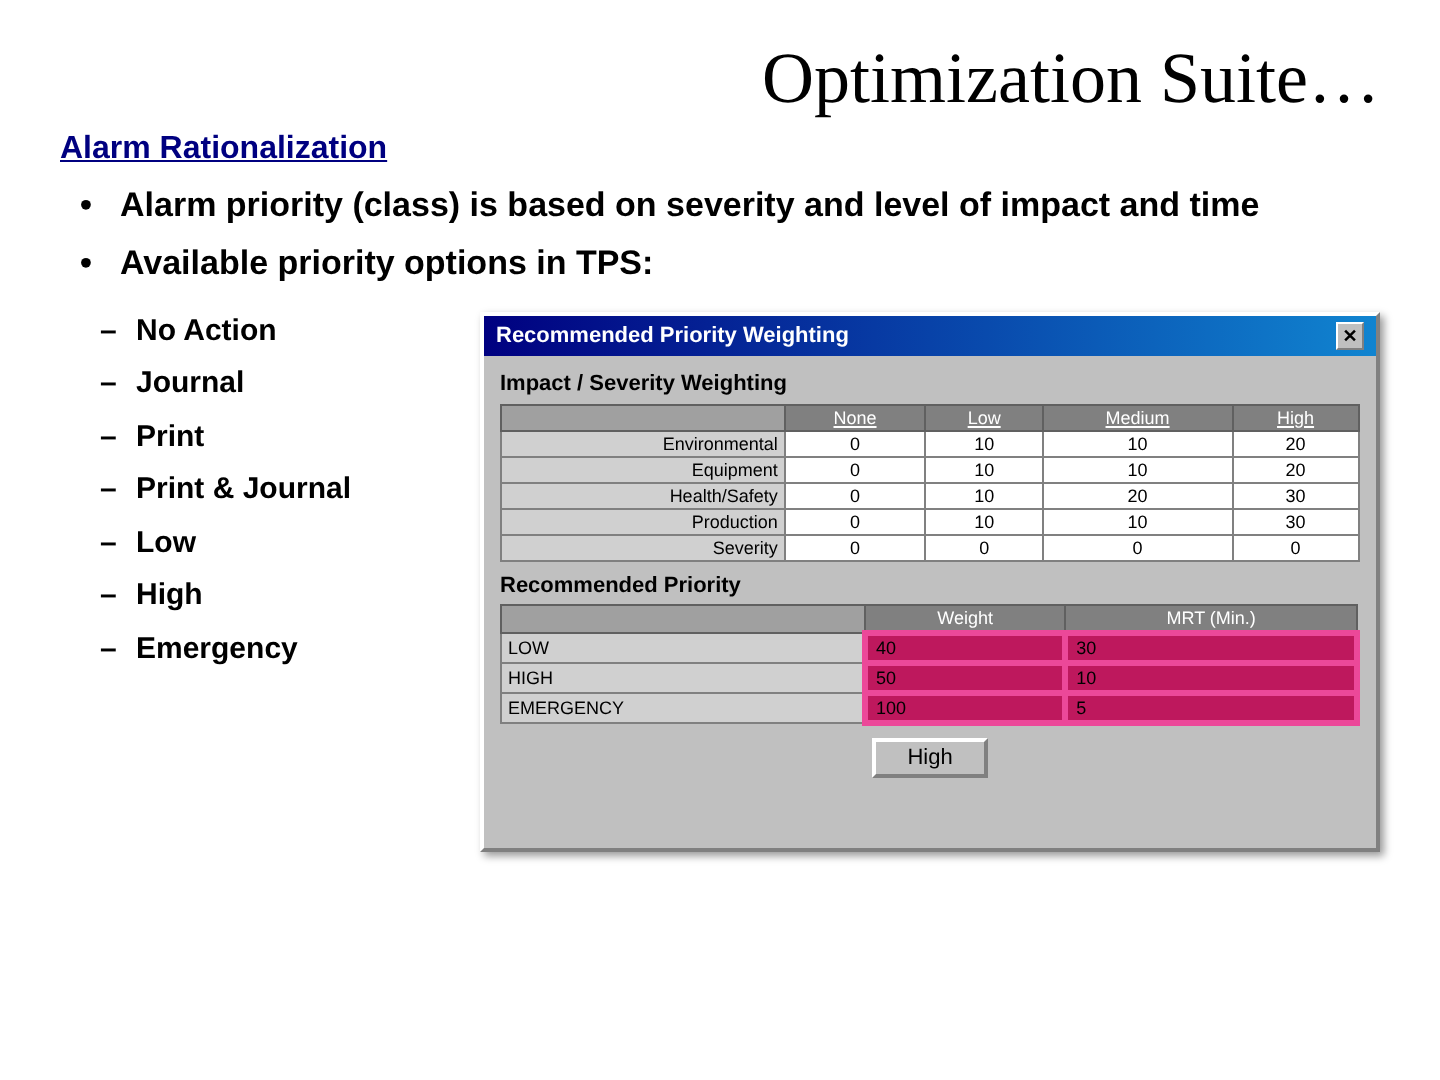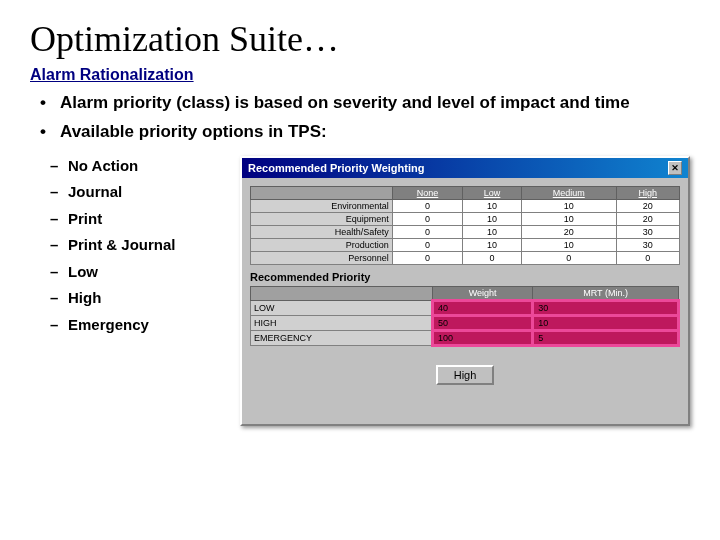--- a/index.html
+++ b/index.html
@@ -14,21 +14,21 @@
     }
 
     .page {
       width: 720px;
       height: 540px;
       padding: 18px 30px 18px 30px;
       position: relative;
     }
 
     .title {
-      text-align: left;
+      text-align: right;
       font-size: 36px;
       font-weight: normal;
       font-family: 'Times New Roman', Times, serif;
       color: #000000;
       margin-bottom: 6px;
     }
 
     .section-heading {
       font-size: 16px;
       font-weight: bold;
@@ -186,21 +186,21 @@
       font-size: 11px;
       font-weight: bold;
       color: #000000;
       margin-bottom: 3px;
     }
 
     .rec-table {
       width: 100%;
       border-collapse: collapse;
       font-size: 9px;
-      margin-bottom: 18px;
+      margin-bottom: 6px;
     }
 
     .rec-table th {
       background: #808080;
       color: #ffffff;
       border: 1px solid #606060;
       padding: 1px 4px;
       text-align: center;
       font-weight: normal;
     }
@@ -266,20 +266,21 @@
       <li>Emergency</li>
     </ul>
 
     <div class="dialog">
       <div class="dialog-titlebar">
         <span>Recommended Priority Weighting</span>
         <div class="dialog-close-btn">✕</div>
       </div>
       <div class="dialog-body">
 
+        <div class="dialog-section-label">Impact / Severity Weighting</div>
 
         <table class="impact-table">
           <thead>
             <tr>
               <th class="row-header"></th>
               <th>None</th>
               <th>Low</th>
               <th>Medium</th>
               <th>High</th>
             </tr>
@@ -307,21 +308,21 @@
               <td>30</td>
             </tr>
             <tr>
               <td class="row-label">Production</td>
               <td>0</td>
               <td>10</td>
               <td>10</td>
               <td>30</td>
             </tr>
             <tr>
-              <td class="row-label">Personnel</td>
+              <td class="row-label">Severity</td>
               <td>0</td>
               <td>0</td>
               <td>0</td>
               <td>0</td>
             </tr>
           </tbody>
         </table>
 
         <div class="recommended-section">
           <div class="rec-label">Recommended Priority</div>

